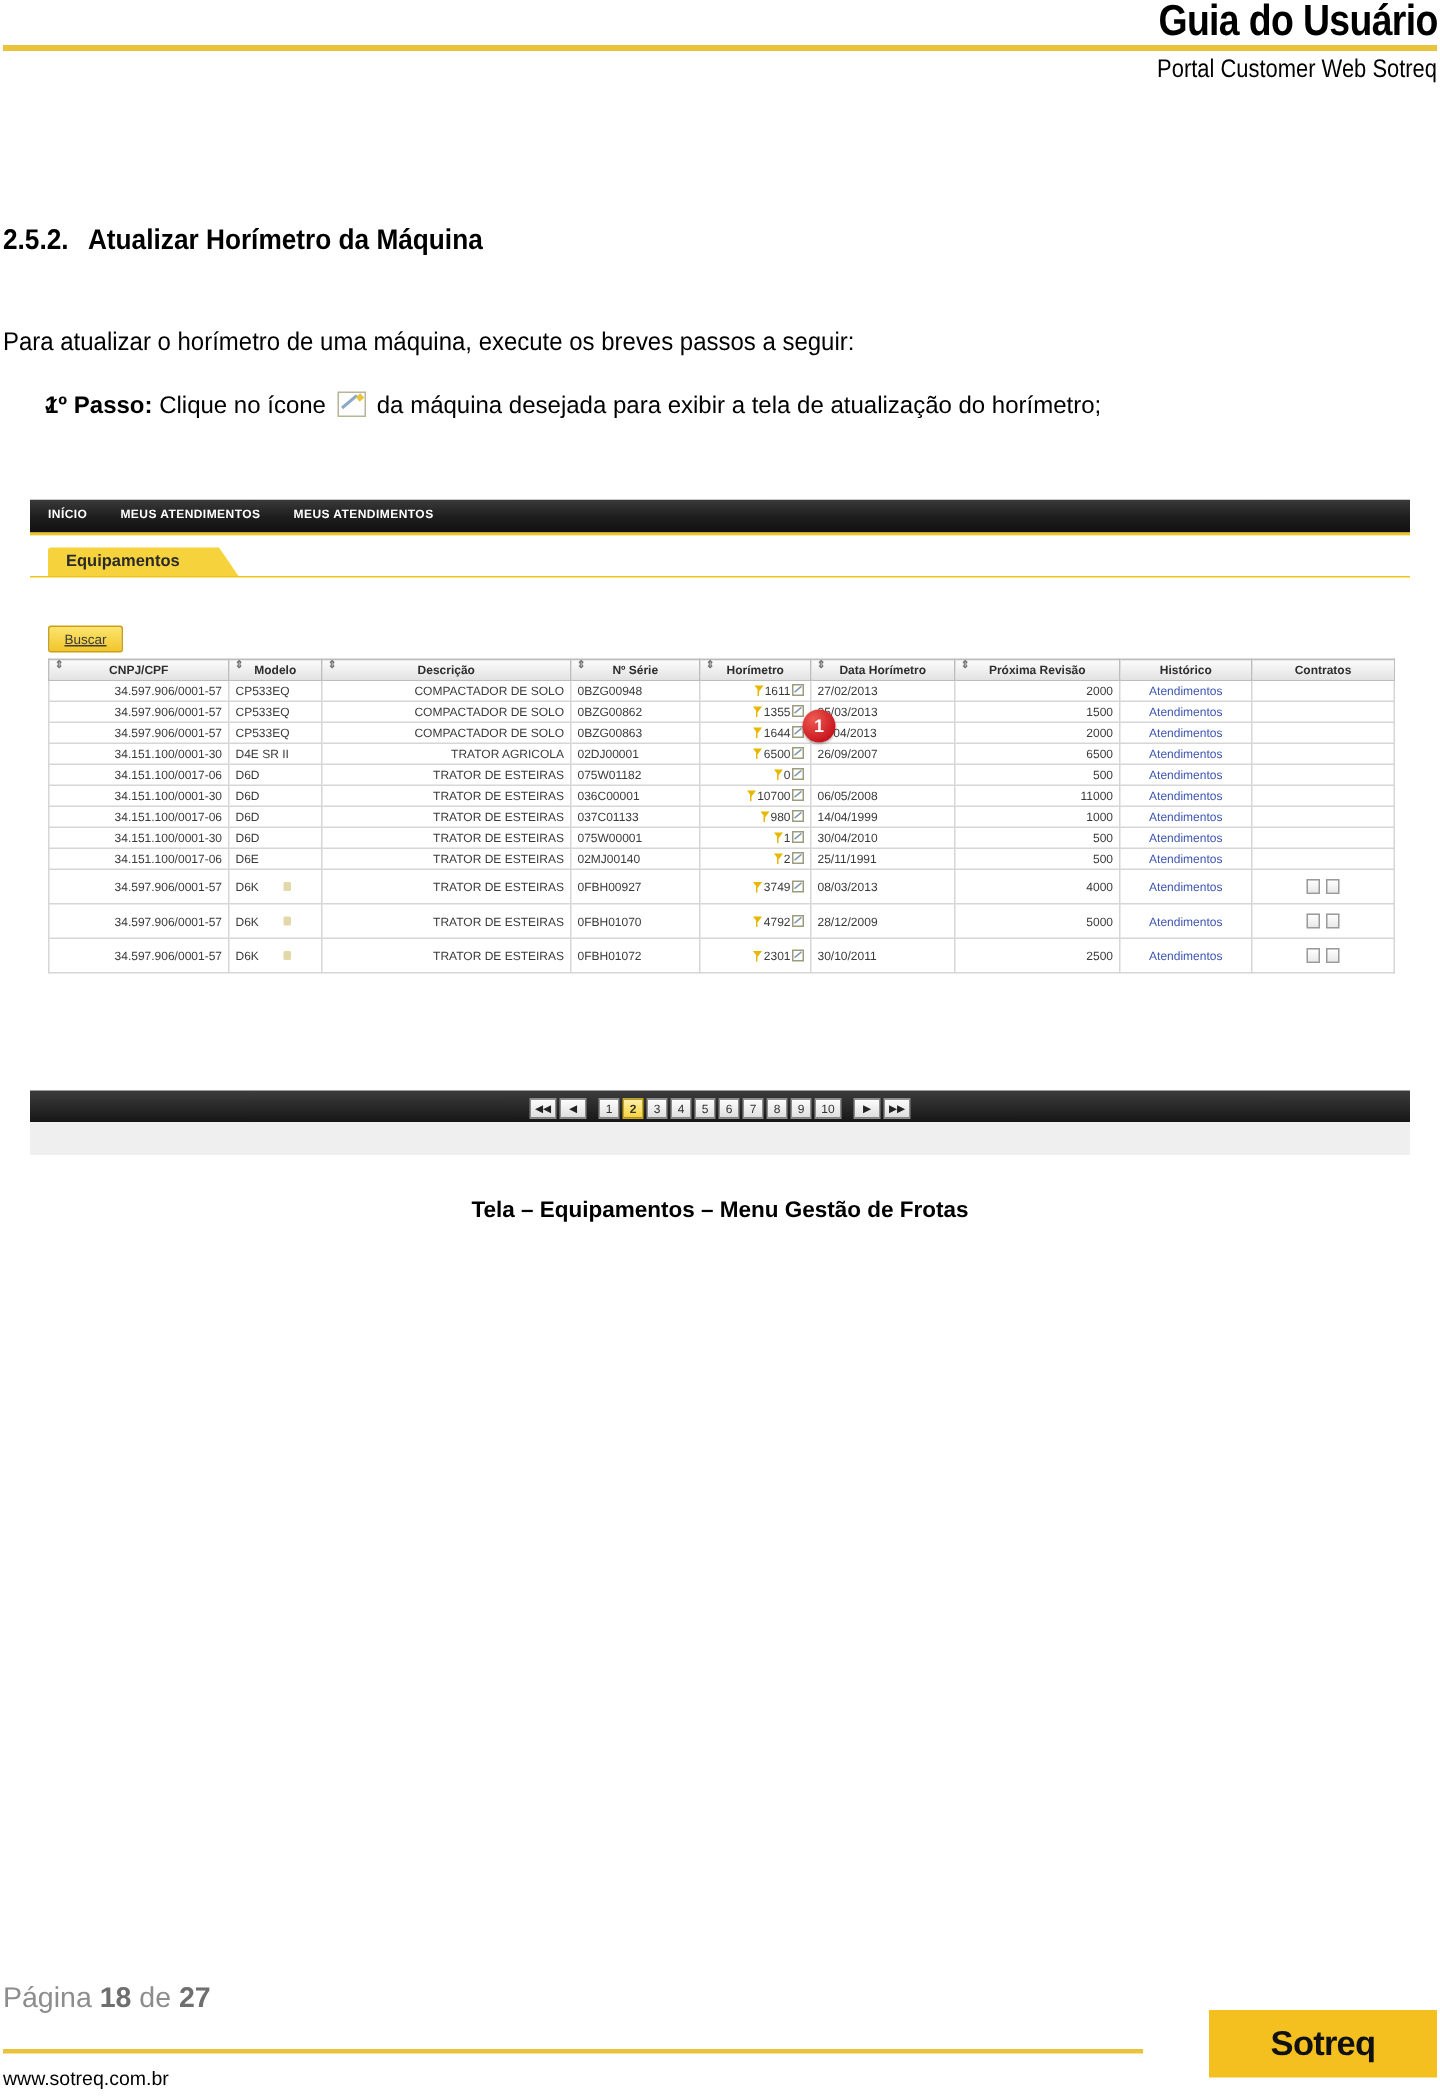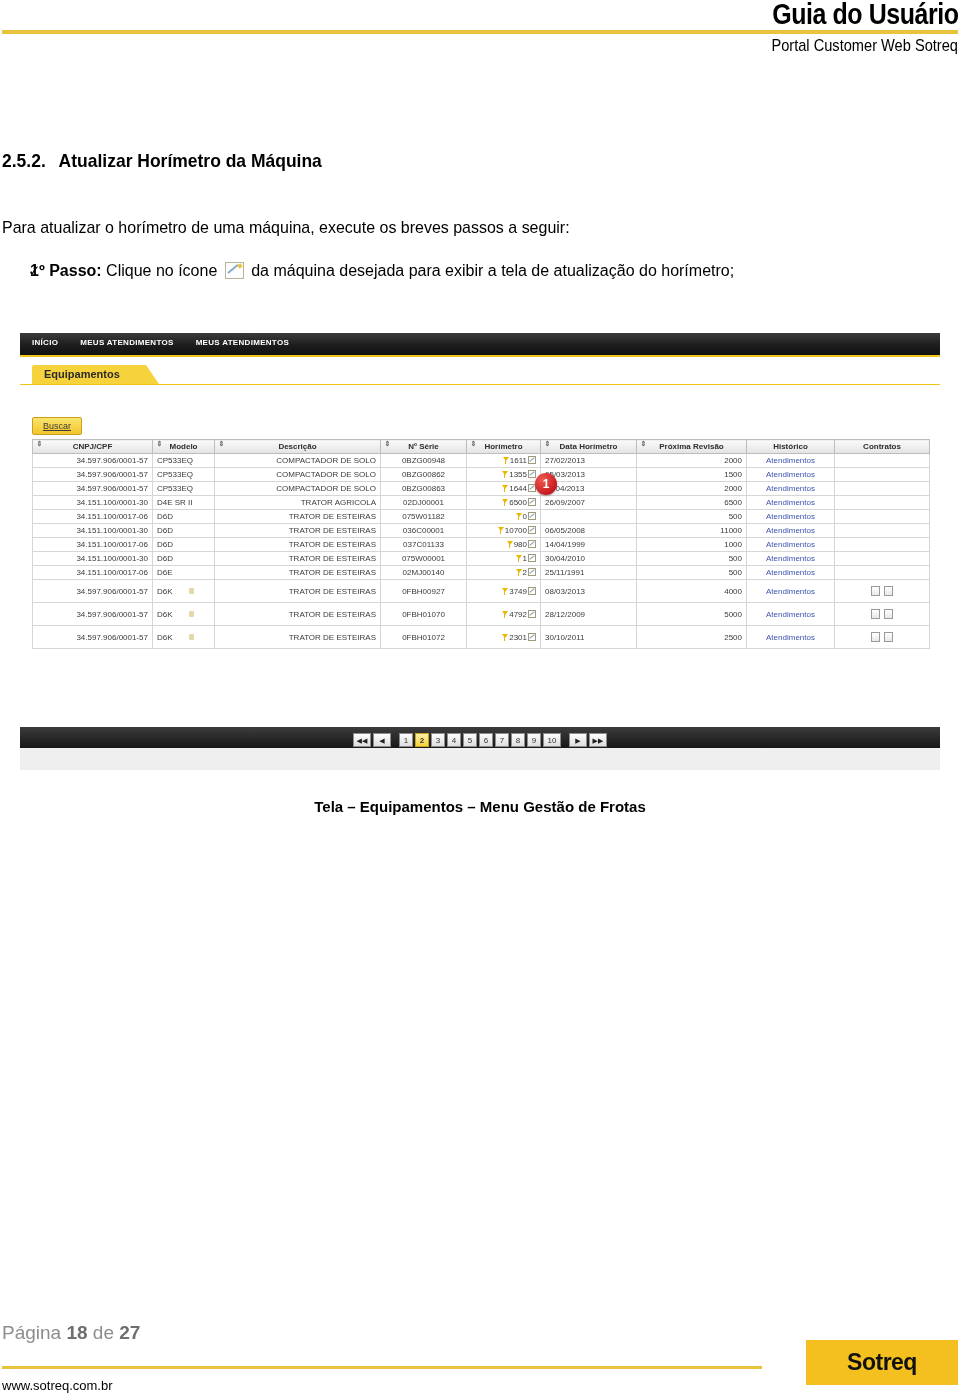--- a/index.html
+++ b/index.html
@@ -226,21 +226,21 @@
     border: 1px solid #d6d6d6;
     height: 13px;
     padding: 0 4px;
     white-space: nowrap;
     overflow: hidden;
   }
   .grid tr.tall td { height: 22px; }
   .c-cnpj { text-align: right; }
   .c-mod  { text-align: left; }
   .c-desc { text-align: right; }
-  .c-ser  { text-align: center; }
+  .c-ser  { text-align: left; }
   .c-hor  { text-align: right; }
   .c-data { text-align: left; }
   .c-rev  { text-align: right; }
   .c-hist { text-align: center; }
   .c-con  { text-align: center; }
   .lnk { color: #3d55b0; }
 
   .hor-cell { white-space: nowrap; }
   .funnel {
     display: inline-block; width: 6px; height: 7px;

